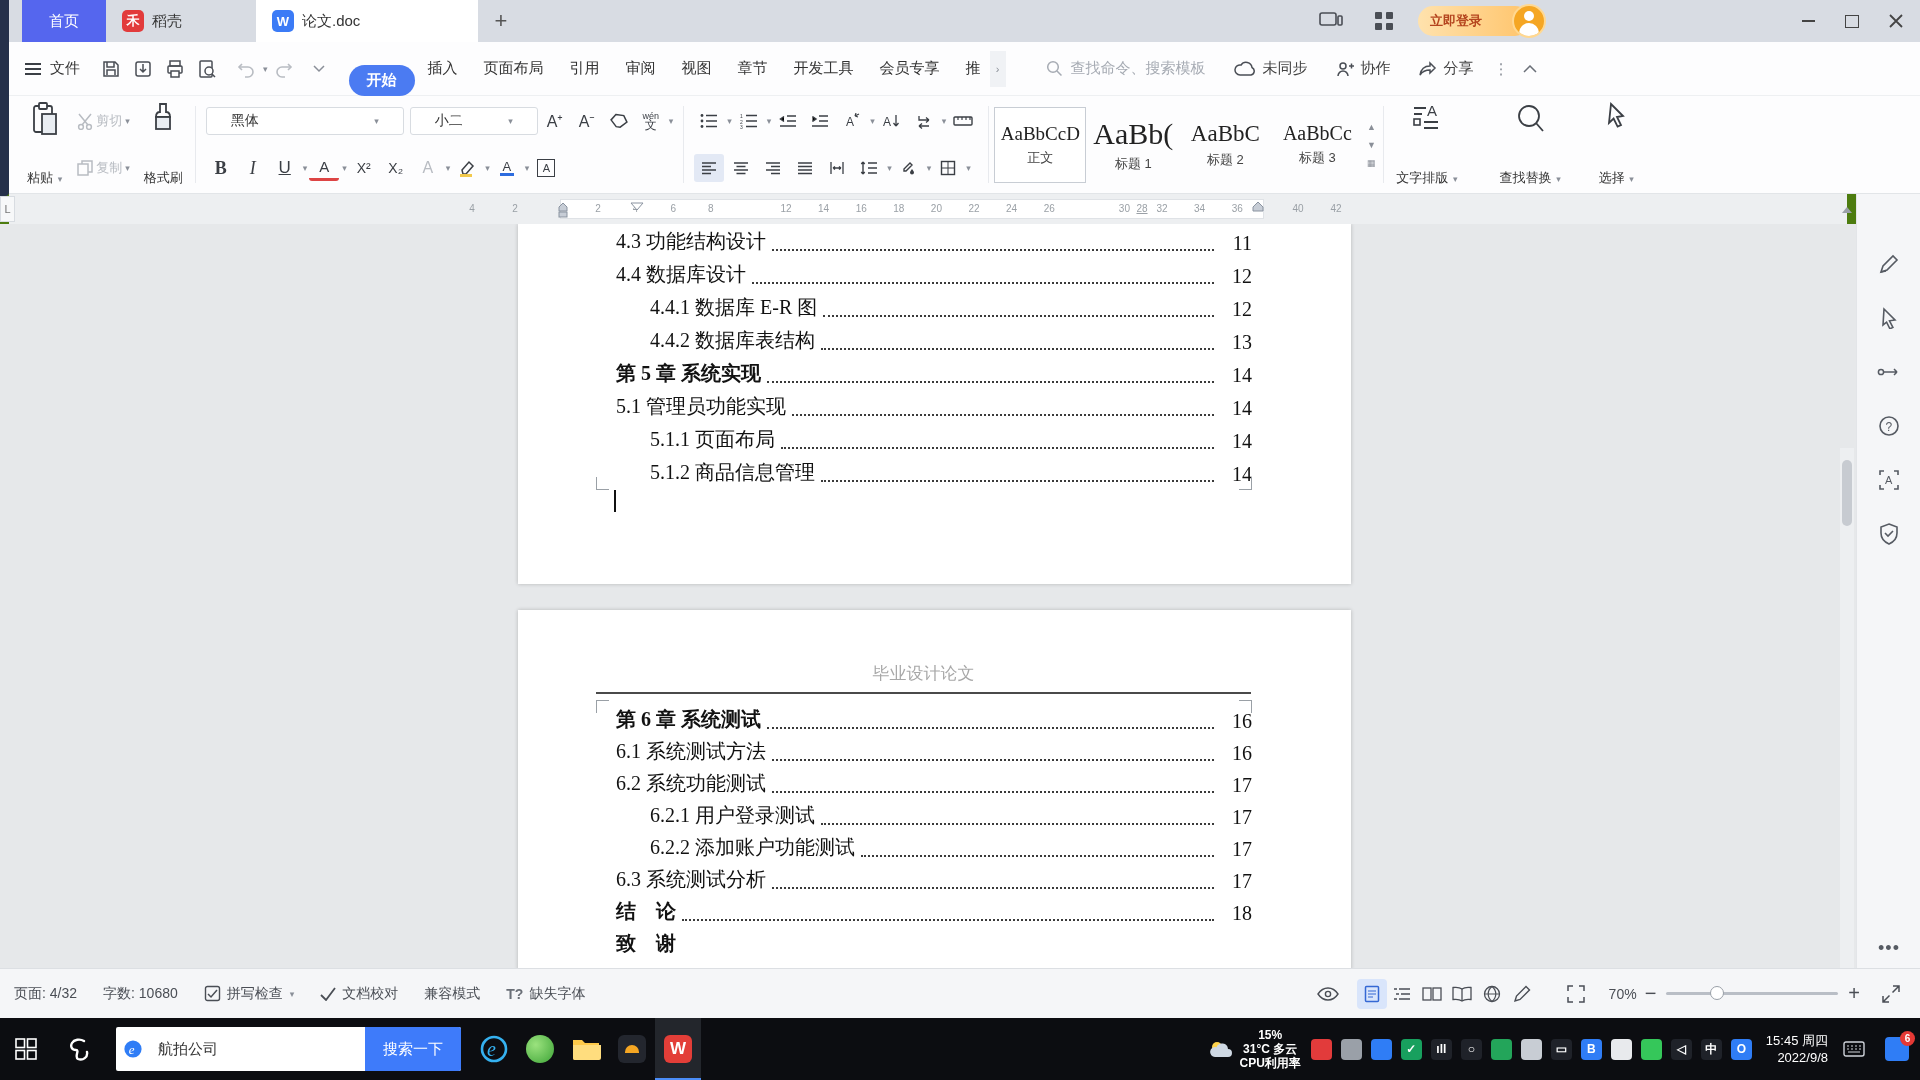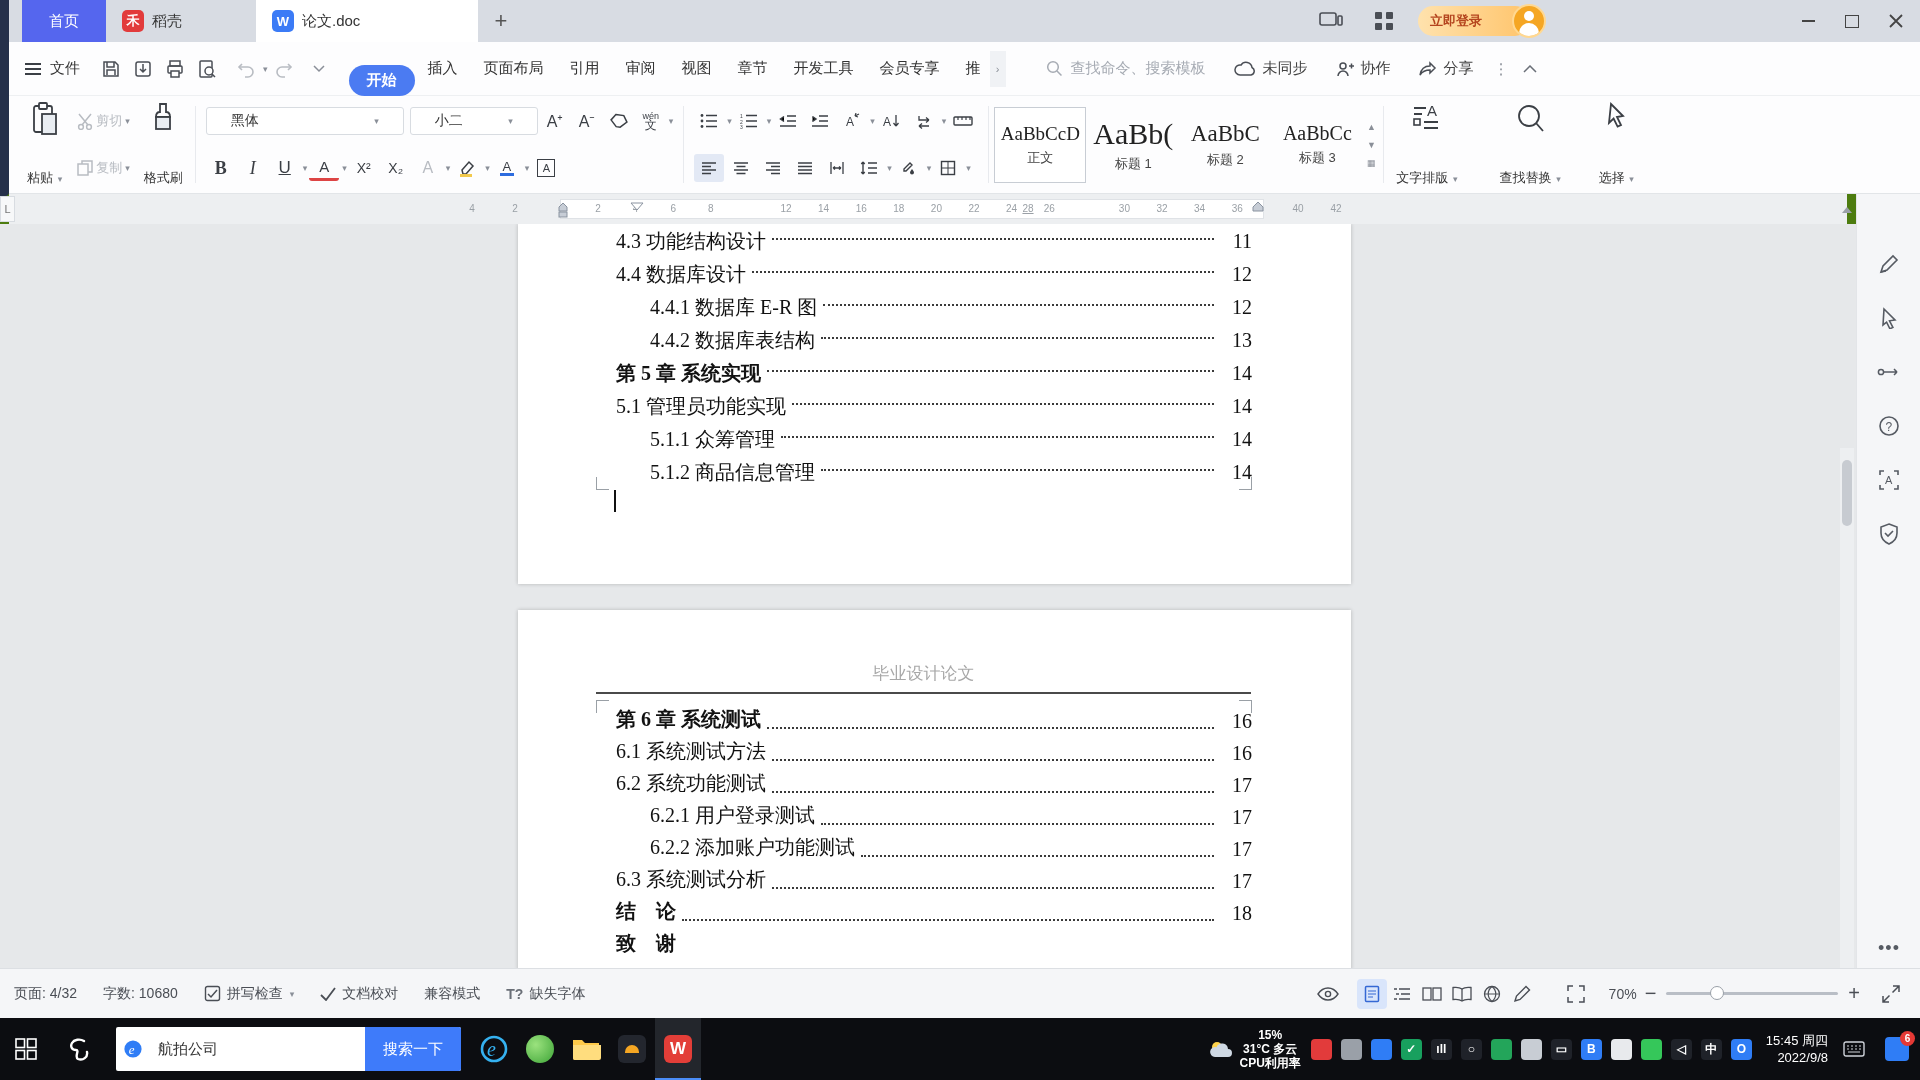--- a/index.html
+++ b/index.html
@@ -42,21 +42,21 @@
   
   .ruler{position:absolute;left:9px;top:194px;width:1838px;height:30px;background:#edeff1;}
   .ruler .band{position:absolute;left:551px;top:5px;width:704px;height:20px;background:#fff;border:1px solid #dfe2e6;box-sizing:border-box;}
   .rnum{position:absolute;top:9px;font-size:10px;color:#9aa0a6;transform:translateX(-50%);}
   .tabsel{position:absolute;left:0;top:196px;width:15px;height:26px;background:#f7f8f9;border:1px solid #d8dce1;box-sizing:border-box;z-index:31;display:flex;align-items:center;justify-content:center;color:#777;font-size:11px;}
   
   .docarea{position:absolute;left:0;top:224px;width:1856px;height:744px;background:#e6e8ea;overflow:hidden;}
   .page{position:absolute;left:518px;width:833px;background:#fff;box-shadow:0 0 4px rgba(0,0,0,.22);}
   .toc-col{position:absolute;left:78px;width:656px;}
   .toc-row{display:flex;align-items:flex-end;font-family:"Liberation Serif",serif;font-size:20px;color:#121212;}
-  .p1 .toc-row{height:33px;padding-bottom:5px;box-sizing:border-box;align-items:center;}
+  .p1 .toc-row{height:33px;padding-bottom:5px;box-sizing:border-box;}
   .p2 .toc-row{height:32px;padding-bottom:5px;box-sizing:border-box;}
   .toc-row.lv0{font-weight:bold;}
   .toc-row.lv0 .toc-label,.toc-row.lv1 .toc-label{margin-left:20px;}
   .toc-row.lv2 .toc-label{margin-left:54px;}
   .toc-label{white-space:nowrap;}
   .leader{flex:1;margin:0 4px 4px 6px;border-bottom:2px dotted #3a3a3a;height:0;}
   .pagenum{width:34px;text-align:right;font-weight:normal;}
   .cropmark{position:absolute;width:12px;height:12px;}
   .cm-bl{border-left:1px solid #9aa0a6;border-bottom:1px solid #9aa0a6;}
   .cm-br{border-right:1px solid #9aa0a6;border-bottom:1px solid #9aa0a6;}
@@ -536,21 +536,21 @@
         <span class="rnum" style="left: 701.8px;">8</span>
         <span class="rnum" style="left: 739.4px; margin-top: 44px;">10</span>
         <span class="rnum" style="left: 777px;">12</span>
         <span class="rnum" style="left: 814.6px;">14</span>
         <span class="rnum" style="left: 852.2px;">16</span>
         <span class="rnum" style="left: 889.8px;">18</span>
         <span class="rnum" style="left: 927.4px;">20</span>
         <span class="rnum" style="left: 965px;">22</span>
         <span class="rnum" style="left: 1002.6px;">24</span>
         <span class="rnum" style="left: 1040.2px;">26</span>
-        <span class="rnum" style="left: 1019px; text-decoration: underline;">28</span>
+        <span class="rnum" style="left: 1133px; text-decoration: underline;">28</span>
         <span class="rnum" style="left: 1115.4px;">30</span>
         <span class="rnum" style="left: 1153px;">32</span>
         <span class="rnum" style="left: 1190.6px;">34</span>
         <span class="rnum" style="left: 1228.2px;">36</span>
         <span class="rnum" style="left: 1289px;">40</span>
         <span class="rnum" style="left: 1327px;">42</span>
       </div>
 
     <div class="abs" style="left:548px;top:5px;">
       <svg width="16" height="20" viewBox="0 0 16 20">
@@ -609,21 +609,21 @@
             <span class="toc-label">第 5 章 系统实现</span>
             <span class="leader"></span>
             <span class="pagenum">14</span>
           </div>
           <div class="toc-row lv1">
             <span class="toc-label">5.1 管理员功能实现</span>
             <span class="leader"></span>
             <span class="pagenum">14</span>
           </div>
           <div class="toc-row lv2">
-            <span class="toc-label">5.1.1 众筹管理</span>
+            <span class="toc-label">5.1.1 页面布局</span>
             <span class="leader"></span>
             <span class="pagenum">14</span>
           </div>
           <div class="toc-row lv2">
             <span class="toc-label">5.1.2 商品信息管理</span>
             <span class="leader"></span>
             <span class="pagenum">14</span>
           </div>
         </div>
       <div class="cropmark cm-bl" style="left:78px;top:253px;"></div>

